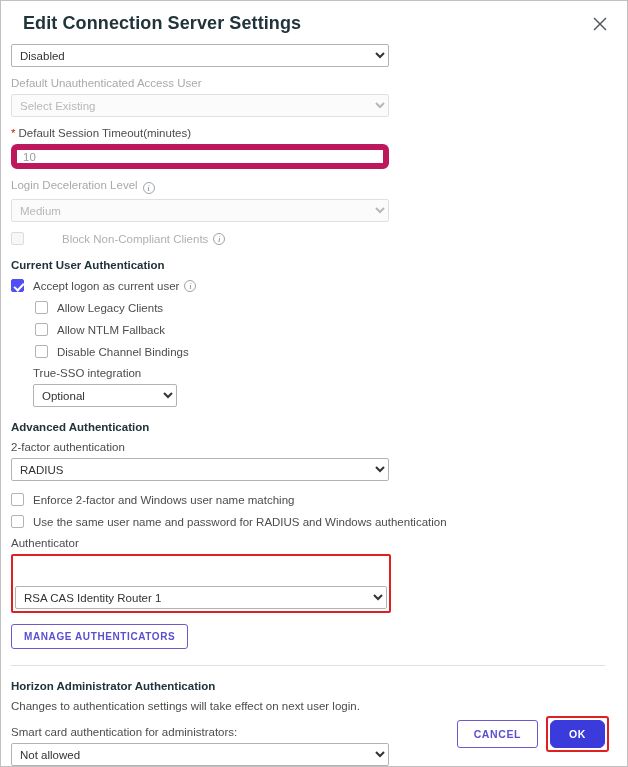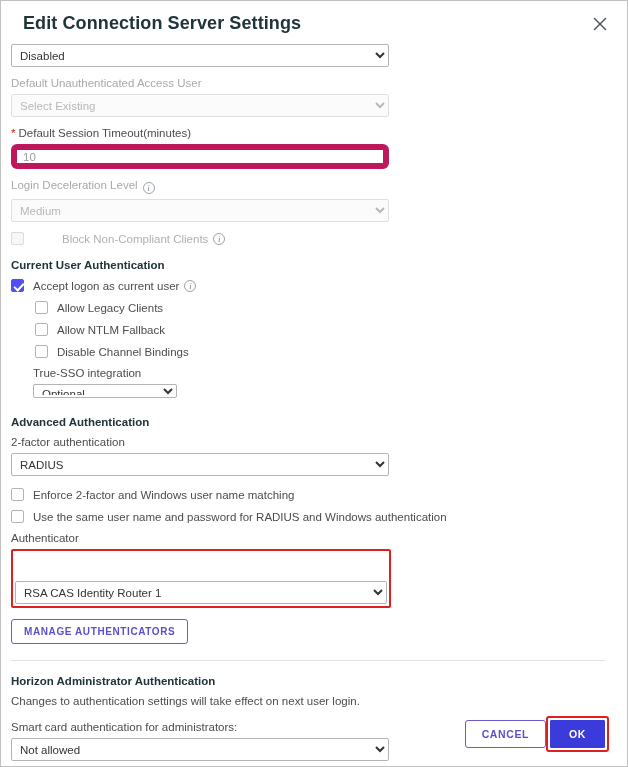--- a/index.html
+++ b/index.html
@@ -142,21 +142,21 @@
     background: #f7f7f7;
   }
   .check-label {
     font-size: 11.5px;
     color: #4c4c4c;
   }
   .check-label.disabled { color: #b0b0b0; margin-left: 29px; }
 
   .small-select {
     width: 144px;
-    height: 14px;
+    height: 23px;
     font-size: 11.5px;
     font-family: "Liberation Sans", sans-serif;
     color: #333;
     border: 1px solid #b3b3b3;
     border-radius: 2px;
     background: #ffffff;
     padding: 2px 4px;
   }
 
   .highlight-box {
@@ -193,21 +193,21 @@
     color: #4c4c4c;
     margin: 8px 0 14px 0;
   }
 
   .footer {
     position: absolute;
     right: 18px;
     bottom: 14px;
     display: flex;
     align-items: center;
-    gap: 0;
+    gap: 8px;
   }
   .btn-cancel {
     border: 1px solid #6a5acd;
     color: #5b4fcf;
     background: #ffffff;
     border-radius: 3px;
     font-size: 10.5px;
     font-weight: bold;
     letter-spacing: 0.6px;
     padding: 7px 16px;
@@ -216,21 +216,21 @@
   }
   .ok-wrap {
     border: 2px solid #e02020;
     border-radius: 3px;
     padding: 2px;
   }
   .btn-ok {
     background: #3b3bdb;
     color: #ffffff;
     border: 1px solid #3b3bdb;
-    border-radius: 1px;
+    border-radius: 6px;
     font-size: 10.5px;
     font-weight: bold;
     letter-spacing: 0.6px;
     padding: 7px 18px;
     cursor: pointer;
     text-transform: uppercase;
   }
 </style>
 </head>
 <body>

